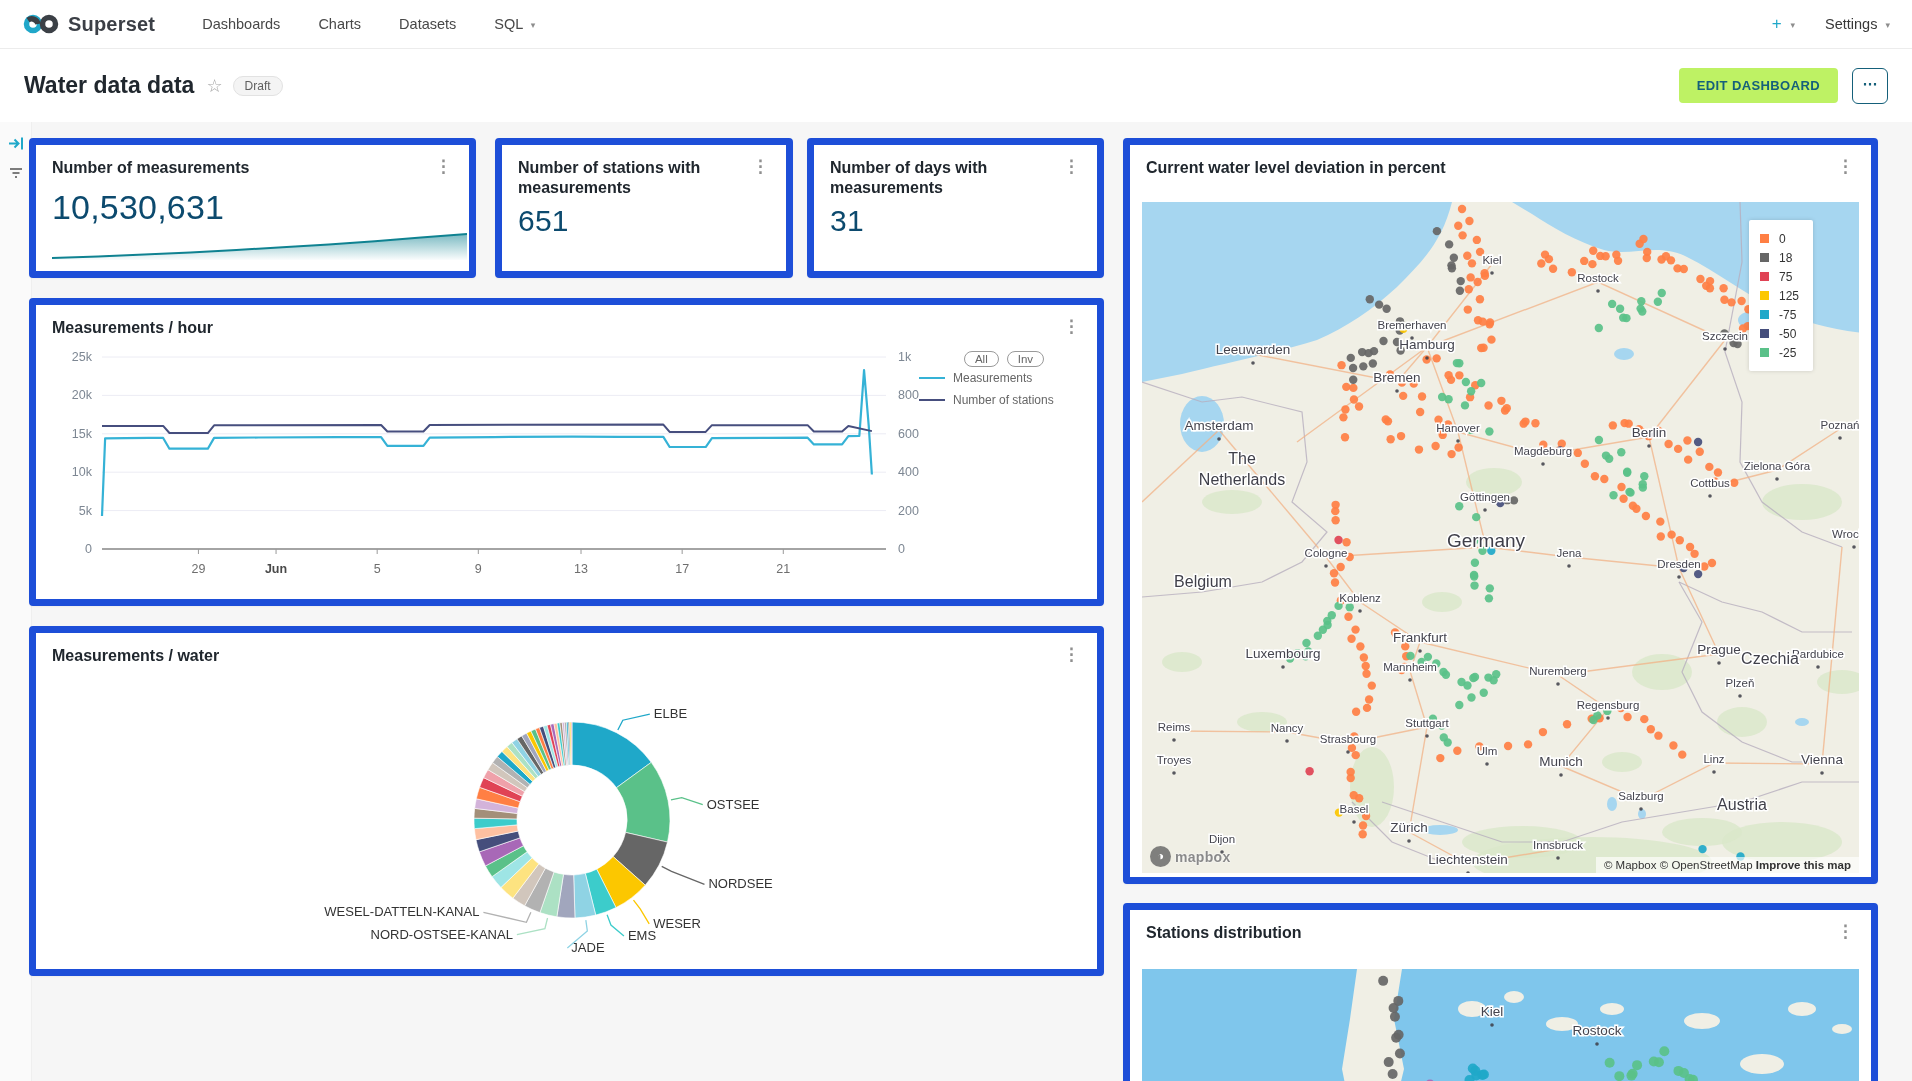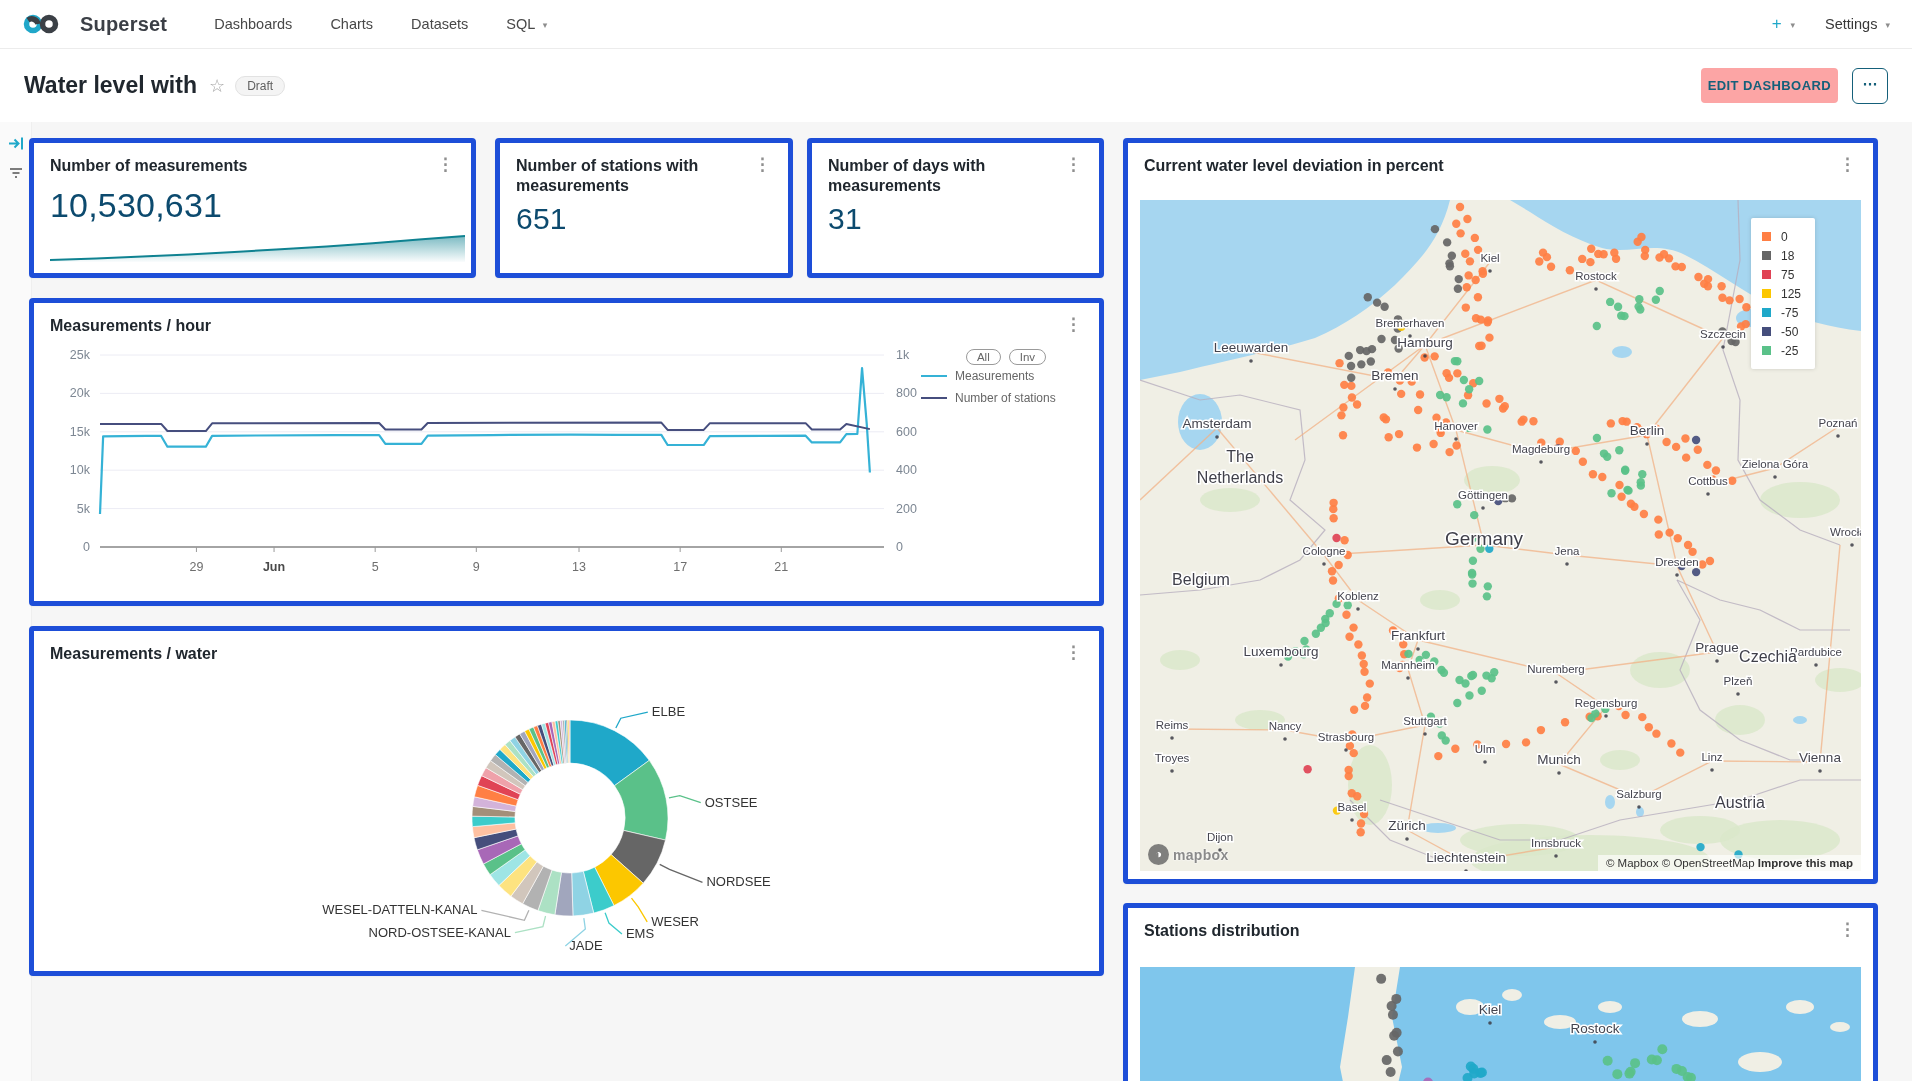--- a/index.html
+++ b/index.html
@@ -2,48 +2,48 @@
 <html><head>
 <meta charset="utf-8">
 <style>
   * { margin:0; padding:0; box-sizing:border-box; }
   html,body { width:1912px; height:1081px; overflow:hidden;
     font-family:"Liberation Sans", sans-serif; background:#fff; color:#20272e; }
 
   
   .navbar { position:absolute; left:0; top:0; right:0; height:49px; background:#fff;
     border-bottom:1px solid #ececec; display:flex; align-items:center; padding:0 22px; z-index:30; }
-  .brand { display:flex; align-items:center; gap:20px; margin-right:28px; }
+  .brand { display:flex; align-items:center; gap:8px; margin-right:28px; }
   .brand-text { font-size:20px; font-weight:700; color:#3b3f46; letter-spacing:.2px; }
   .nav-item { font-size:14.5px; color:#484848; padding:0 19px; cursor:pointer; }
   .caret { display:inline-block; font-size:9px; color:#8d8d8d; margin-left:4px; vertical-align:1px; }
   .nav-right { margin-left:auto; display:flex; align-items:center; gap:30px; }
   .nav-plus { color:#1fa8c9; font-size:17px; }
   .nav-settings { font-size:14.5px; color:#383838; }
 
   
   .dash-header { position:absolute; left:0; top:49px; right:0; height:73px; background:#fff;
     display:flex; align-items:center; padding:0 24px; z-index:20; }
   .dash-title { font-size:23px; font-weight:700; color:#20272e; margin-right:12px; }
   .star { font-size:18px; color:#a6a6a6; margin-right:10px; }
   .draft-pill { font-size:12px; color:#5f5f5f; background:#f4f4f4; border:1px solid #e2e2e2;
     border-radius:11px; padding:2px 11px; }
   .header-right { margin-left:auto; display:flex; align-items:center; gap:14px; }
-  .edit-btn { background:#fca5a5; color:#15607a; font-size:13px; font-weight:700;
-    letter-spacing:.4px; border:none; border-radius:4px; padding:10px 7px; cursor:pointer; }
+  .edit-btn { background:#bef264; color:#15607a; font-size:13px; font-weight:700;
+    letter-spacing:.4px; border:none; border-radius:4px; padding:10px 18px; cursor:pointer; }
   .more-btn { width:36px; height:36px; background:#fff; border:1.5px solid #15607a; color:#15607a;
     border-radius:6px; font-size:15px; font-weight:700; line-height:30px; text-align:center; cursor:pointer; }
 
   
   .content { position:absolute; left:0; top:122px; right:0; bottom:0; background:#f6f6f6; overflow:hidden; }
   .filterbar { position:absolute; left:0; top:0; bottom:0; width:32px; background:#fafafa;
     border-right:1px solid #efefef; padding-top:6px; }
   .fb-icon { width:32px; height:30px; display:flex; align-items:center; justify-content:center; cursor:pointer; }
 
-  .card { position:absolute; background:#fff; border:5px solid #1d4ed8; border-radius:4px;
+  .card { position:absolute; background:#fff; border:7px solid #1d4ed8; border-radius:4px;
     box-shadow:0 1px 2px rgba(0,0,0,.04); }
   .card-head { display:flex; align-items:flex-start; padding:13px 14px 0 16px; }
   .card-title { font-size:16px; font-weight:700; color:#20272e; line-height:1.25; }
   .kebab { margin-left:auto; color:#8f8f8f; font-size:17px; font-weight:700; cursor:pointer;
     padding:0 3px; line-height:1; }
   .kpi-value { font-size:34px; color:#0c4a6e; padding:10px 16px 0 16px; letter-spacing:.2px; }
   .kpi-value.small { font-size:30px; padding-top:6px; }
   .spark { position:absolute; left:16px; right:16px; bottom:10px; height:32px; }
 
   
@@ -97,21 +97,21 @@
       <span class="caret">▾</span>
     </span>
     <span class="nav-settings">
       <span>Settings</span>
       <span class="caret">▾</span>
     </span>
   </div>
 </div>
 
 <div class="dash-header">
-  <span class="dash-title">Water level with</span>
+  <span class="dash-title">Water data data</span>
   <span class="star">☆</span>
   <span class="draft-pill">Draft</span>
   <div class="header-right">
     <button class="edit-btn">EDIT DASHBOARD</button>
     <div class="more-btn">⋯</div>
   </div>
 </div>
 
 <div class="content">
 

